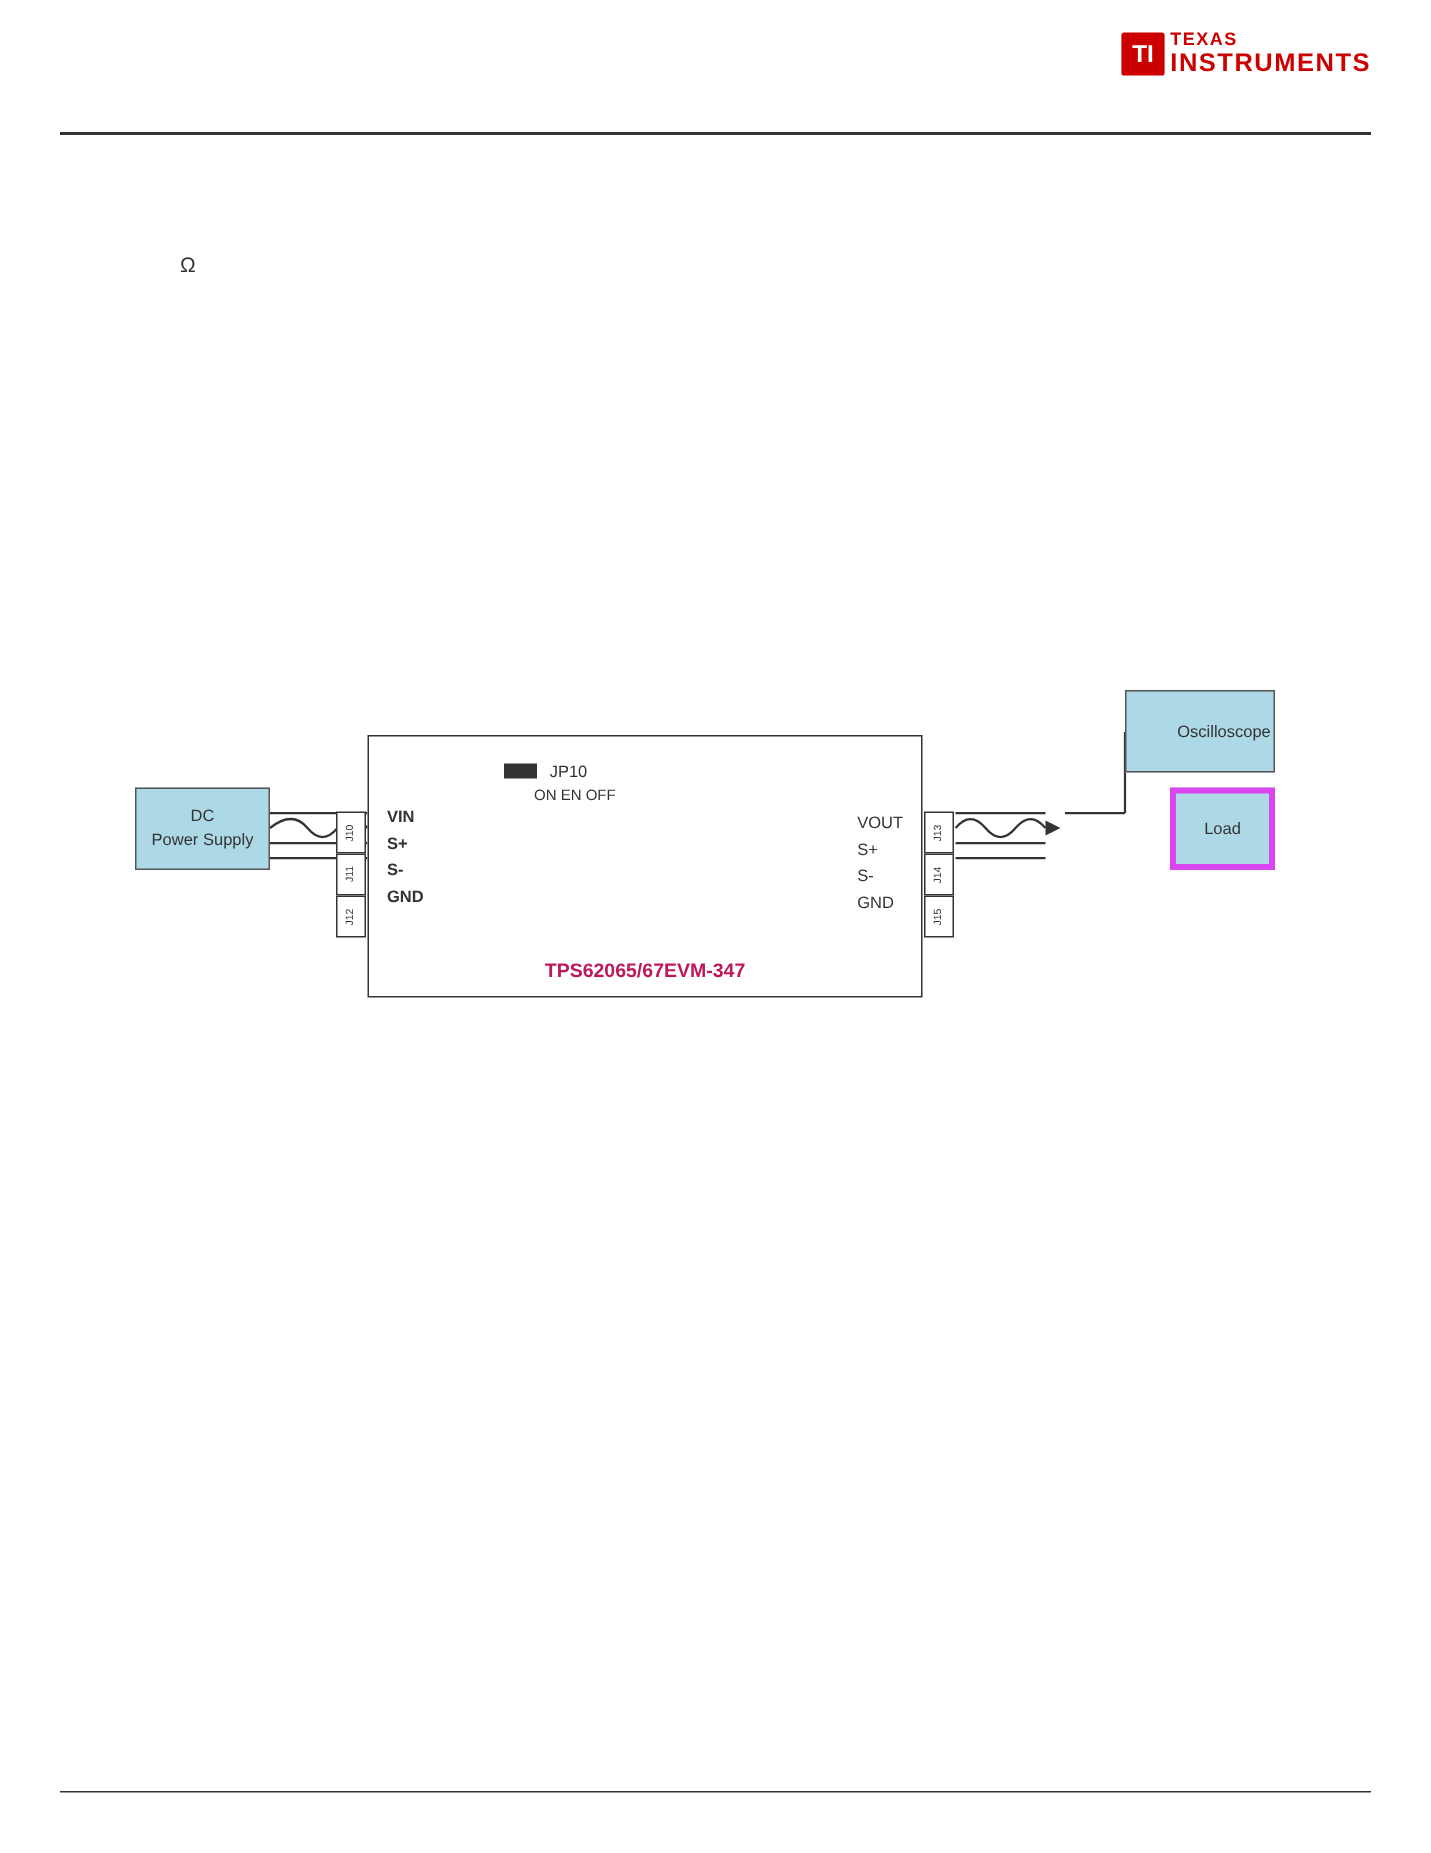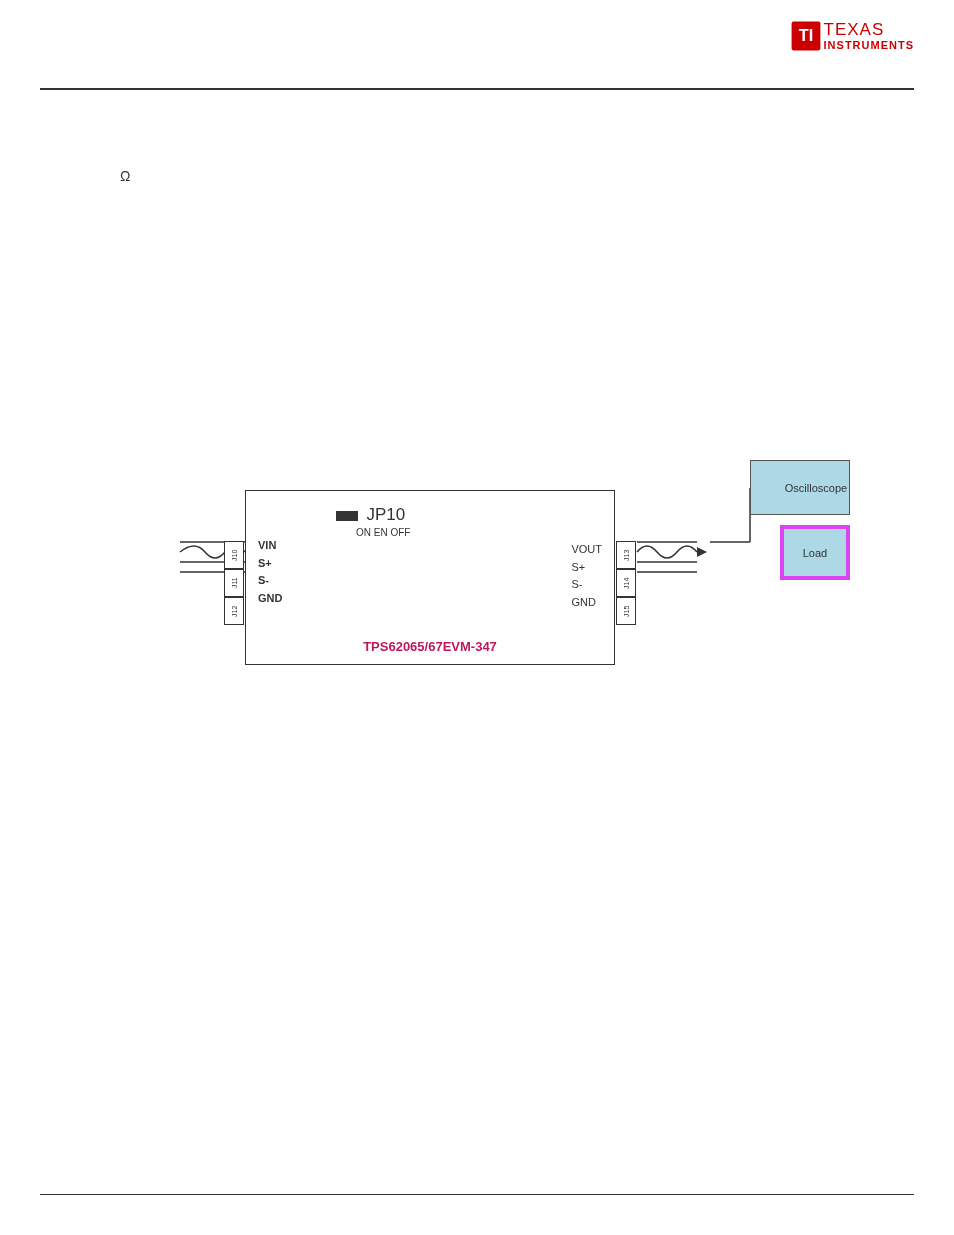--- a/index.html
+++ b/index.html
@@ -44,27 +44,27 @@
     .ti-logo-icon {
       width: 36px;
       height: 36px;
     }
     .ti-logo-text {
       display: flex;
       flex-direction: column;
       line-height: 1.1;
     }
     .ti-logo-texas {
-      font-size: 17px;
-      font-weight: normal;
+      font-size: 12px;
+      font-weight: bold;
       color: #cc0000;
       letter-spacing: 1px;
     }
     .ti-logo-instruments {
-      font-size: 11px;
+      font-size: 17px;
       font-weight: bold;
       color: #cc0000;
       letter-spacing: 1px;
     }
 
     
     .omega-text {
       position: absolute;
       top: 168px;
       left: 120px;
@@ -111,21 +111,21 @@
     }
     .jp10-jumper {
       width: 22px;
       height: 10px;
       background: #333;
       display: inline-block;
       margin-right: 4px;
       vertical-align: middle;
     }
     .jp10-label {
-      font-size: 17px;
+      font-size: 11px;
       color: #333;
       margin-top: 26px;
     }
     .jp10-on-en-off {
       font-size: 10px;
       color: #333;
       margin-top: 2px;
       margin-left: 20px;
     }
 
@@ -295,20 +295,24 @@
     <line x1="547" y1="102" x2="607" y2="102" stroke="#333" stroke-width="1.5"></line>
     <line x1="547" y1="112" x2="607" y2="112" stroke="#333" stroke-width="1.5"></line>
 
     <polygon points="607,87 617,92 607,97" fill="#333"></polygon>
 
     <line x1="620" y1="82" x2="660" y2="82" stroke="#333" stroke-width="1.5"></line>
     <line x1="660" y1="28" x2="660" y2="82" stroke="#333" stroke-width="1.5"></line>
     <line x1="660" y1="28" x2="700" y2="28" stroke="#333" stroke-width="1.5"></line>
   </svg>
 
+  <div class="dc-supply-box">
+    <span class="dc-supply-text">DC</span>
+    <span class="dc-supply-text">Power Supply</span>
+  </div>
 
   <div class="evm-box">
 
     <div class="jp10-area">
       <span class="jp10-jumper"></span>
       <span class="jp10-label">JP10</span>
       <div class="jp10-on-en-off">ON  EN  OFF</div>
     </div>
 
     <div class="left-tabs">

